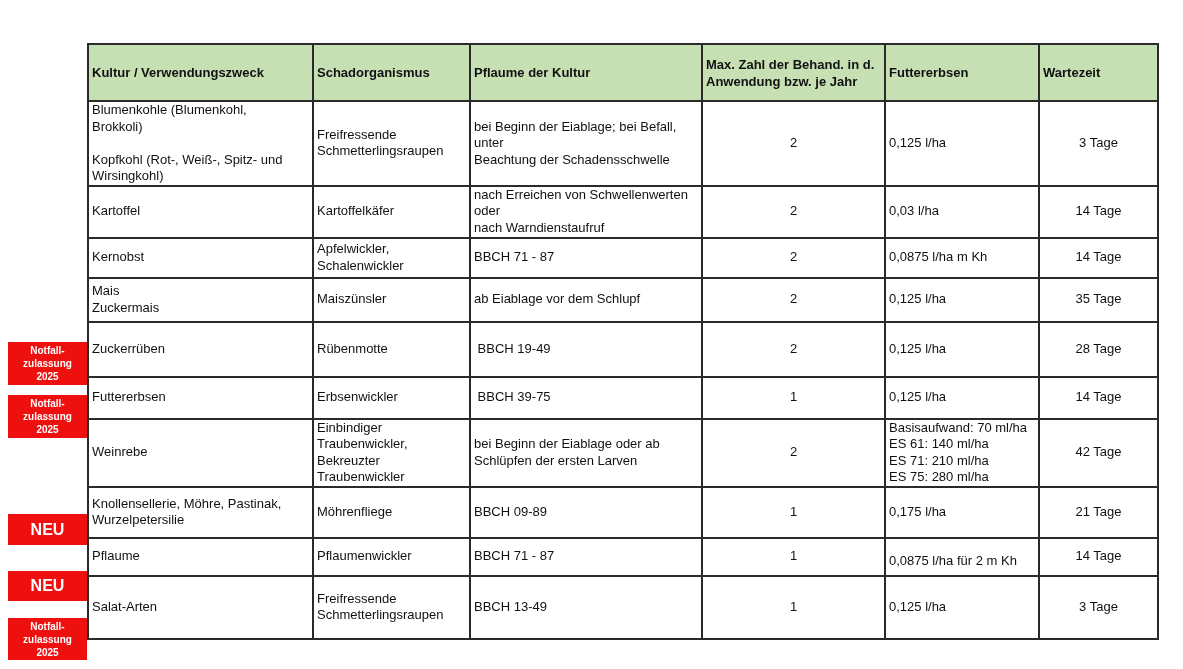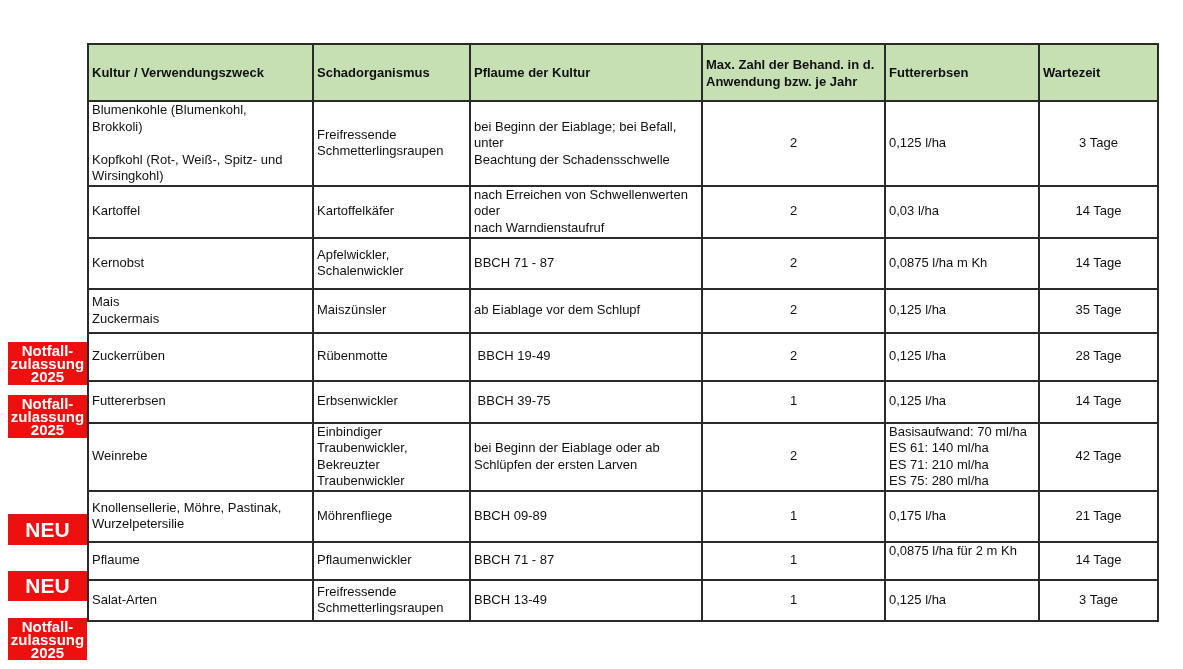--- a/index.html
+++ b/index.html
@@ -3,26 +3,26 @@
 <meta charset="utf-8">
 <style>
   html, body { margin:0; padding:0; background:#ffffff; }
   body { width:1183px; height:669px; position:relative; overflow:hidden;
          font-family:"Liberation Sans", sans-serif; color:#111; }
   .tbl { position:absolute; left:87px; top:43px; border-collapse:collapse; table-layout:fixed; }
   .tbl td, .tbl th { border:2px solid #2a2a2a; padding:0 3px; font-size:13px; line-height:16.5px;
                      vertical-align:middle; overflow:hidden; }
   .tbl th { background:#c6e0b4; font-weight:bold; text-align:left; font-size:13px; line-height:17px; }
   .tbl td.c { text-align:center; }
-  .tbl td.top { vertical-align:top; padding-top:0; }
+  .tbl td.top { vertical-align:top; padding-top:14px; }
   .ml { white-space:pre-line; }
   .badge { position:absolute; left:8px; width:79px; background:#ee0f0f; color:#fff;
            font-weight:bold; text-align:center; display:flex; align-items:center; justify-content:center; }
-  .badge.notfall { font-size:15px; line-height:13px; white-space:pre-line; }
-  .badge.neu { font-size:21px; }
+  .badge.notfall { font-size:10px; line-height:13px; white-space:pre-line; }
+  .badge.neu { font-size:16px; }
 </style>
 </head>
 <body>
 
 <table class="tbl">
   <colgroup>
     <col style="width:225px">
       <col style="width:157px">
       <col style="width:232px">
     <col style="width:183px">
@@ -58,39 +58,39 @@
     <tr style="height:52px">
       <td class="ml">Kartoffel</td>
       <td class="ml">Kartoffelkäfer</td>
       <td class="ml">nach Erreichen von Schwellenwerten
 oder
 nach Warndienstaufruf</td>
       <td class="c">2</td>
       <td class="ml">0,03 l/ha</td>
       <td class="c">14 Tage</td>
     </tr>
-    <tr style="height:51px">
+    <tr style="height:40px">
       <td class="ml">Kernobst</td>
       <td class="ml">Apfelwickler,
 Schalenwickler</td>
       <td class="ml">BBCH 71 - 87</td>
       <td class="c">2</td>
       <td class="ml">0,0875 l/ha m Kh</td>
       <td class="c">14 Tage</td>
     </tr>
     <tr style="height:44px">
       <td class="ml">Mais
 Zuckermais</td>
       <td class="ml">Maiszünsler</td>
       <td class="ml">ab Eiablage vor dem Schlupf</td>
       <td class="c">2</td>
       <td class="ml">0,125 l/ha</td>
       <td class="c">35 Tage</td>
     </tr>
-    <tr style="height:48px">
+    <tr style="height:55px">
       <td class="ml">Zuckerrüben</td>
       <td class="ml">Rübenmotte</td>
       <td class="ml" style="white-space:pre"> BBCH 19-49</td>
       <td class="c">2</td>
       <td class="ml">0,125 l/ha</td>
       <td class="c">28 Tage</td>
     </tr>
     <tr style="height:42px">
       <td class="ml">Futtererbsen</td>
       <td class="ml">Erbsenwickler</td>
@@ -124,21 +124,21 @@
       <td class="c">21 Tage</td>
     </tr>
     <tr style="height:38px">
       <td class="ml">Pflaume</td>
       <td class="ml">Pflaumenwickler</td>
       <td class="ml">BBCH 71 - 87</td>
       <td class="c">1</td>
       <td class="ml top">0,0875 l/ha für 2 m Kh</td>
       <td class="c">14 Tage</td>
     </tr>
-    <tr style="height:41px">
+    <tr style="height:63px">
       <td class="ml">Salat-Arten</td>
       <td class="ml">Freifressende
 Schmetterlingsraupen</td>
       <td class="ml">BBCH 13-49</td>
       <td class="c">1</td>
       <td class="ml">0,125 l/ha</td>
       <td class="c">3 Tage</td>
     </tr>
   </tbody>
 </table>

